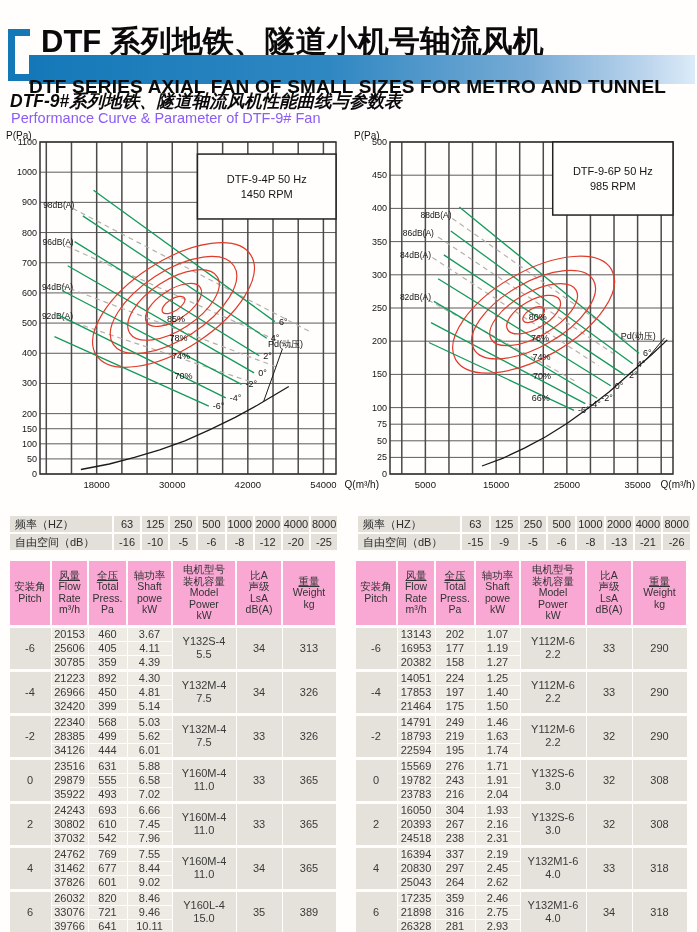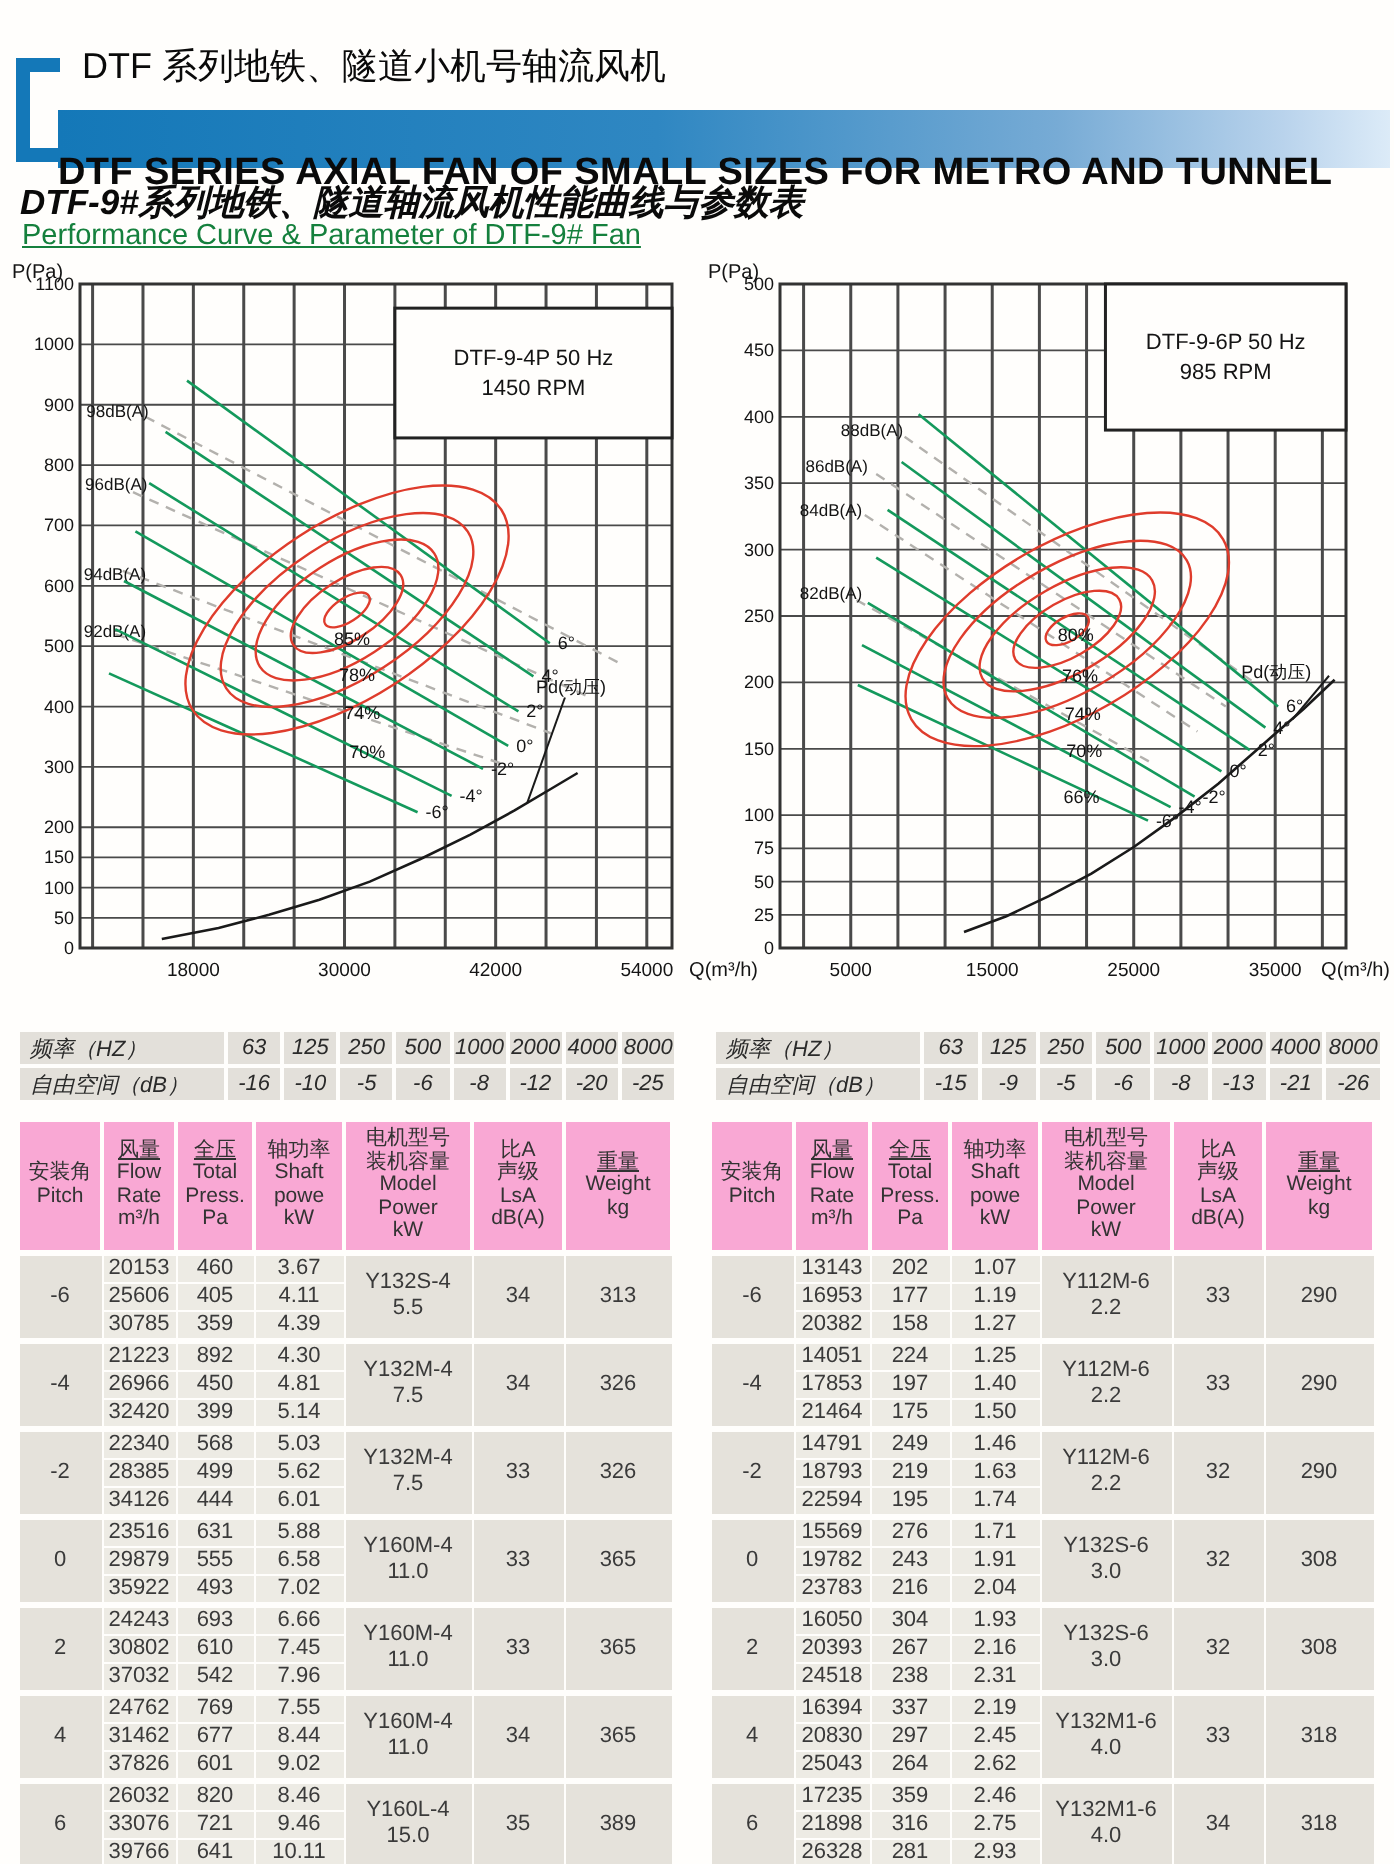--- a/index.html
+++ b/index.html
@@ -8,44 +8,44 @@
     background:#fffefc;color:#111;
     font-family:"Liberation Sans","DejaVu Sans",sans-serif;
   }
   .bracket{
     position:absolute;left:8px;top:29px;width:22px;height:52px;box-sizing:border-box;
     border-left:7px solid var(--acc,#1478b8);
     border-top:7px solid var(--acc,#1478b8);
     border-bottom:7px solid var(--acc,#1478b8);
   }
   .hdr-title{
-    position:absolute;left:37px;top:17px;margin:4px;font-size:18px;font-weight:normal;
+    position:absolute;left:37px;top:17px;margin:4px;font-size:31px;font-weight:bold;
     letter-spacing:0px;white-space:nowrap;color:#0a0a0a;
   }
   .bluebar{
     position:absolute;left:29px;top:55px;width:666px;height:29px;
     background:linear-gradient(90deg,#1478b8 0%,#2f87c2 45%,#77abd5 75%,#b9d3ec 92%,#dcebf8 100%);
     display:flex;align-items:center;
   }
   .bluebar span{
     font-size:19px;font-weight:bold;color:#0a0a0a;white-space:nowrap;padding-left:0;
     letter-spacing:0.2px;
     margin-top:35px;
   }
   .sec-cn{position:absolute;left:10px;top:89px;margin:0;font-size:17.5px;font-weight:bold;white-space:nowrap;color:#0a0a0a;font-style:italic;}
-  .sec-en{position:absolute;left:11px;top:110px;font-size:14.5px;color:#15803d;white-space:nowrap;text-decoration:underline;}
+  .sec-en{position:absolute;left:11px;top:110px;font-size:14.5px;color:#8b5cf6;white-space:nowrap;}
   svg.chart{position:absolute;background:transparent;}
   #chart0{left:4px;top:128px;}
   #chart1{left:352px;top:128px;}
   .noise-row{position:absolute;top:514px;left:8px;display:flex;gap:17px;}
   .param-row{position:absolute;top:559px;left:8px;display:flex;gap:17px;}
   table.ntable{border-collapse:collapse;table-layout:fixed;}
   table.ntable td{
     background:#e3e0da;border:2px solid #fffefc;font-size:11px;color:#2a2a2a;
-    text-align:center;height:16px;padding:0 1px;white-space:nowrap;font-style:italic;
+    text-align:center;height:16px;padding:0 1px;white-space:nowrap;
   }
   table.ntable td.nlabel{text-align:left;padding-left:5px;}
   table.ptable{border-collapse:collapse;table-layout:fixed;}
   table.ptable th{
     background:#f9a8d4;border:2px solid #fffefc;font-weight:normal;
     font-size:10.5px;line-height:11.5px;color:#333;vertical-align:middle;padding:3px 0;
   }
   table.ptable th .hl{display:block;}
   table.ptable th .u{text-decoration:underline;}
   table.ptable td{

